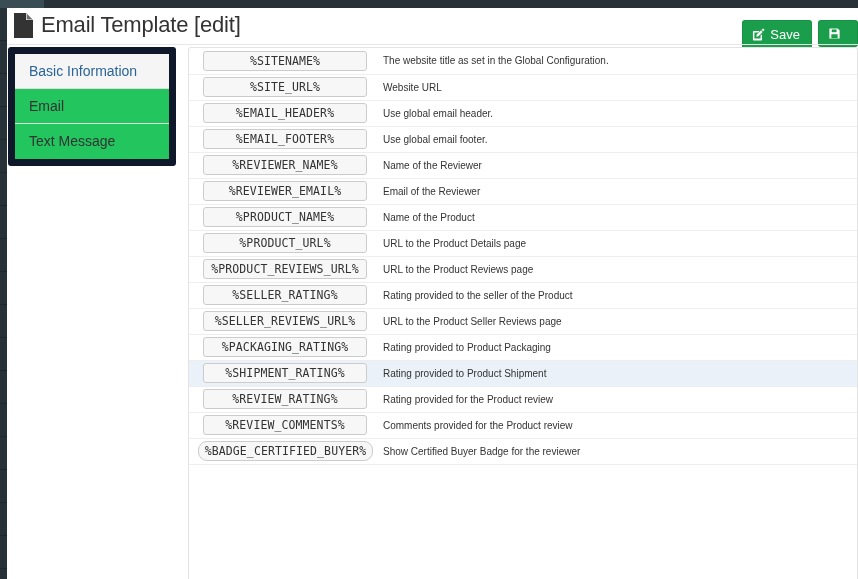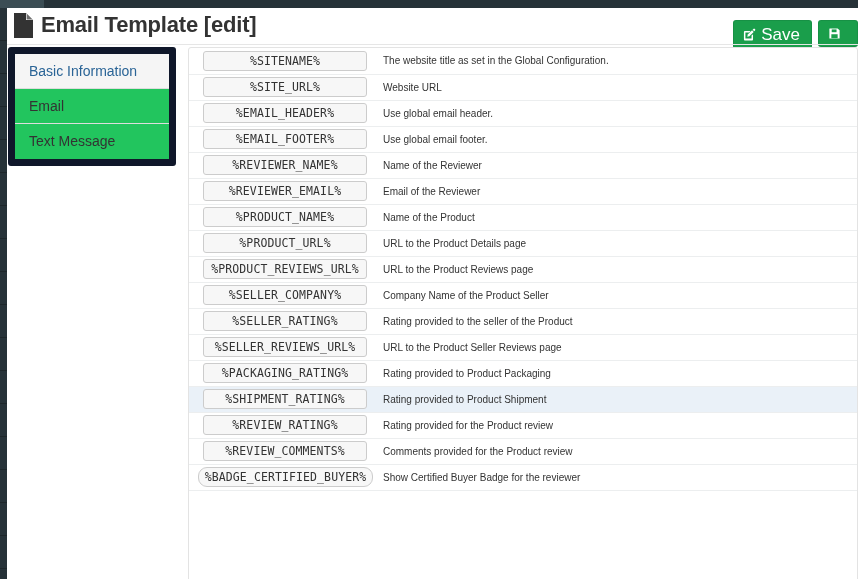--- a/index.html
+++ b/index.html
@@ -64,39 +64,39 @@
   .doc-icon {
     width: 19px;
     height: 25px;
     position: relative;
     flex: none;
   }
   .doc-icon svg { display: block; }
   .page-title {
     font-size: 22px;
     color: #333333;
-    font-weight: bold;
+    font-weight: normal;
     letter-spacing: -0.2px;
     white-space: nowrap;
   }
 
   
   .toolbar {
     position: absolute;
     right: 0;
     top: 12px;
     display: flex;
     gap: 6px;
     align-items: flex-start;
   }
   .btn {
     display: inline-flex;
     align-items: center;
     gap: 5px;
-    font-size: 17px;
+    font-size: 13px;
     color: #ffffff;
     border-radius: 3px;
     padding: 6px 11px 6px 9px;
     border: 1px solid rgba(0,0,0,0.08);
     box-sizing: border-box;
     white-space: nowrap;
     cursor: pointer;
     line-height: 15px;
   }
   .btn-save { background: #1a9e4b; }
@@ -348,26 +348,20 @@
           <td class="cell-desc">URL to the Product Details page</td>
         </tr>
         <tr class="ph-row">
           <td class="cell-token">
             <span class="token-box">%PRODUCT_REVIEWS_URL%</span>
           </td>
           <td class="cell-desc">URL to the Product Reviews page</td>
         </tr>
         <tr class="ph-row">
           <td class="cell-token">
-            <span class="token-box">%SELLER_COMPANY%</span>
-          </td>
-          <td class="cell-desc">Company Name of the Product Seller</td>
-        </tr>
-        <tr class="ph-row">
-          <td class="cell-token">
             <span class="token-box">%SELLER_RATING%</span>
           </td>
           <td class="cell-desc">Rating provided to the seller of the Product</td>
         </tr>
         <tr class="ph-row">
           <td class="cell-token">
             <span class="token-box">%SELLER_REVIEWS_URL%</span>
           </td>
           <td class="cell-desc">URL to the Product Seller Reviews page</td>
         </tr>

